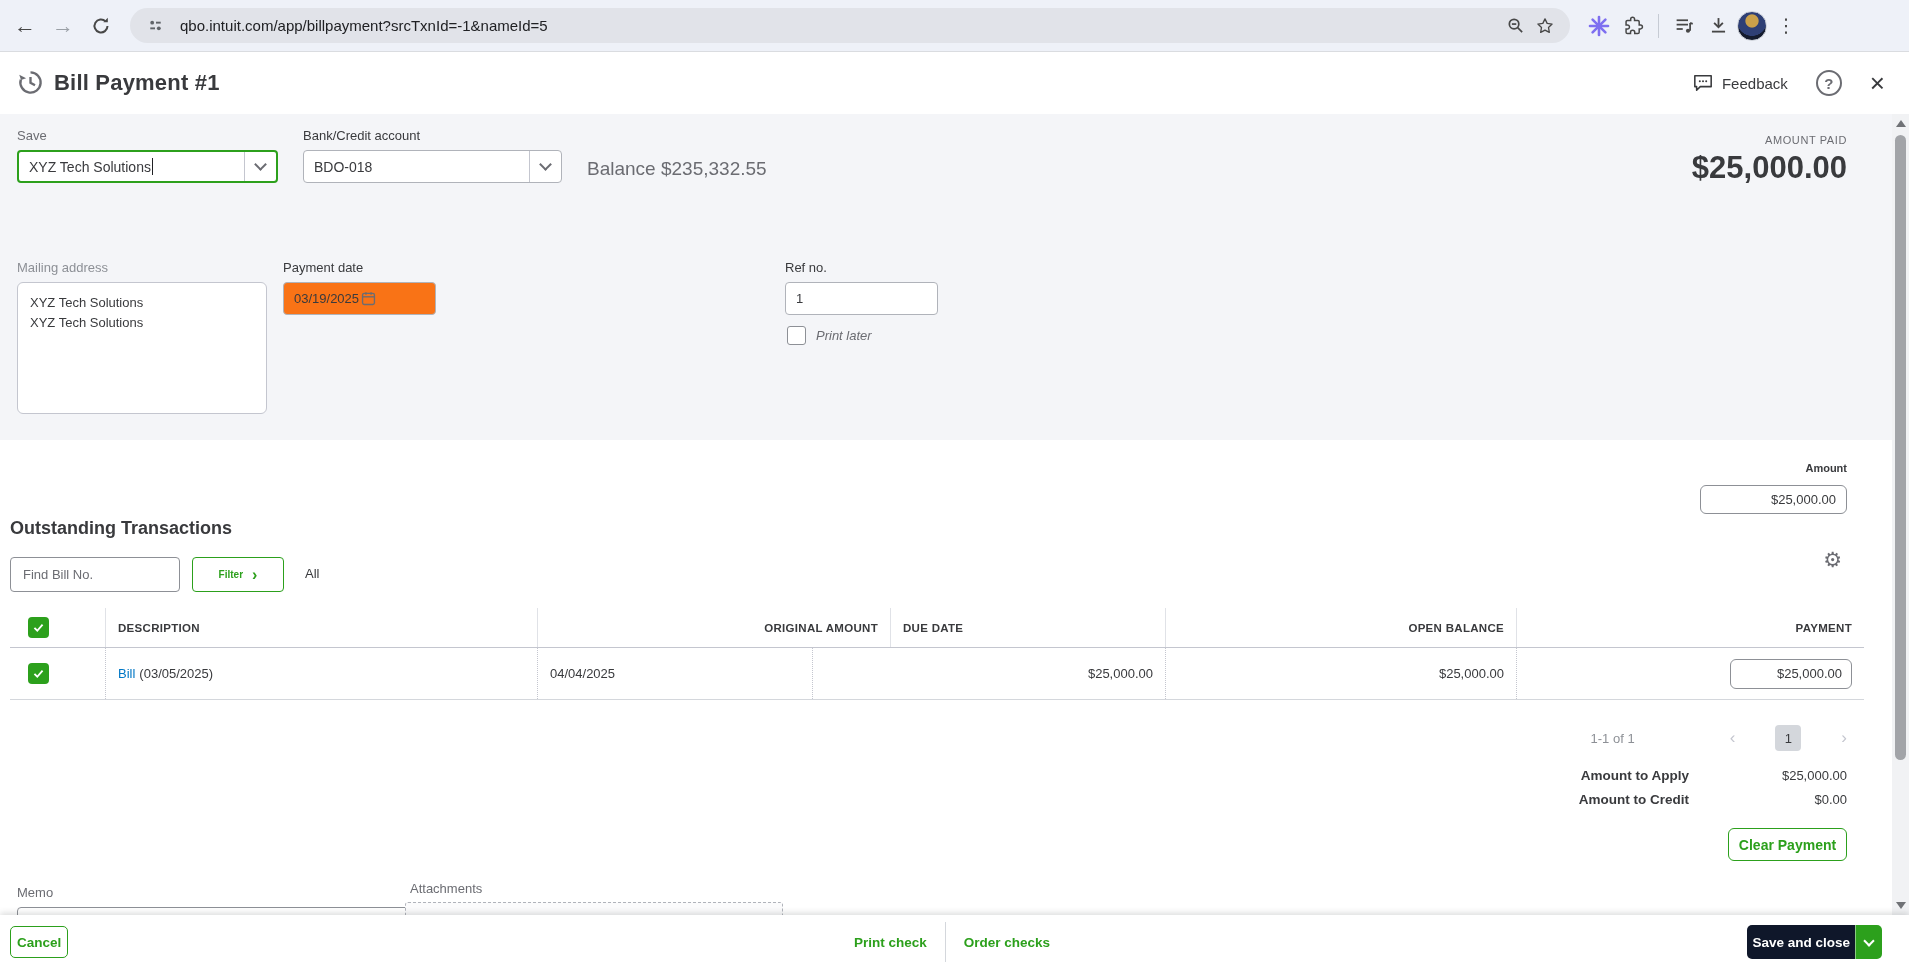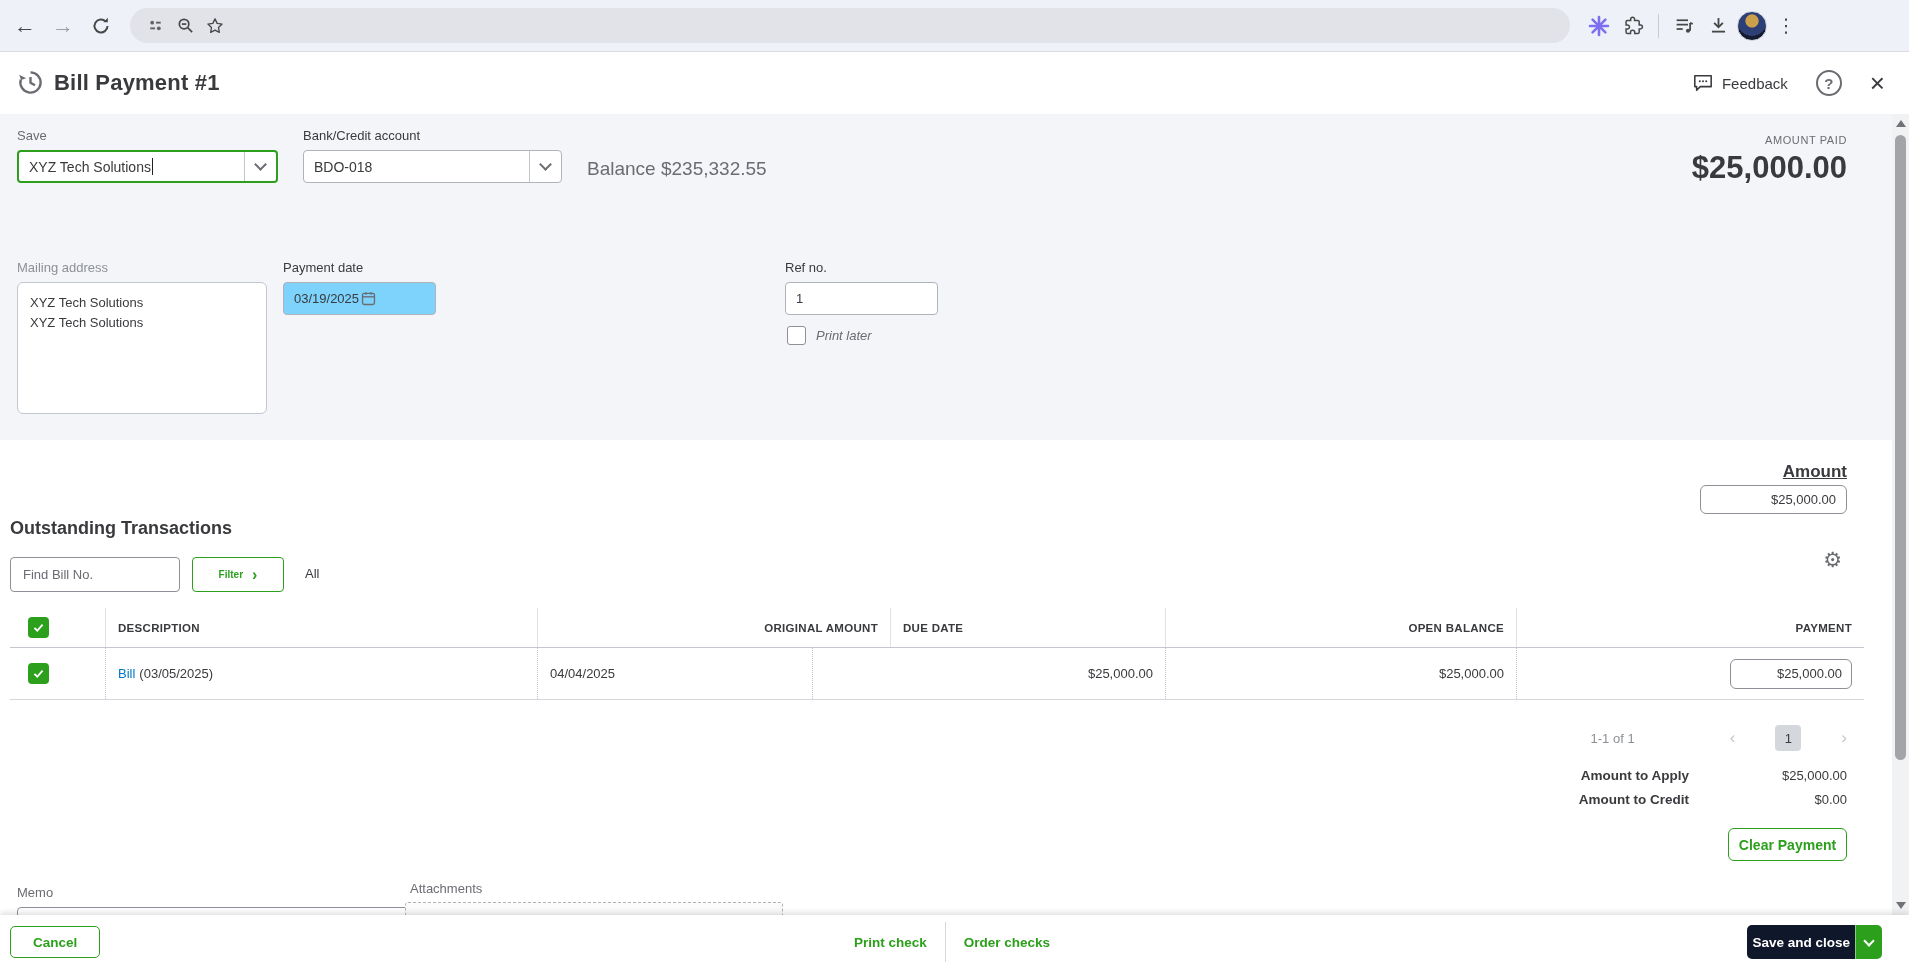--- a/index.html
+++ b/index.html
@@ -48,33 +48,33 @@
   .balance-txt { position:absolute; left:587px; top:44px; font-size:19px; color:#6b6c72; }
 
   .amount-paid { position:absolute; right:45px; top:20px; text-align:right; }
   .amount-paid .ap-label { font-size:11px; color:#6b6c72; letter-spacing:.6px; }
   .amount-paid .ap-value { font-size:31px; font-weight:bold; color:#393a3d; margin-top:4px; }
 
   .mail-label { position:absolute; left:17px; top:146px; }
   .mail-area { position:absolute; left:17px; top:168px; width:250px; height:132px; background:#fff; border:1px solid #c4c6cf; border-radius:6px; resize:none; padding:10px 12px; font-family:"Liberation Sans",sans-serif; font-size:13px; color:#393a3d; line-height:1.55; outline:none; }
 
   .pdate-label { position:absolute; left:283px; top:146px; }
-  .date-input { position:absolute; left:283px; top:168px; width:153px; height:33px; background:#7dd3fc; border:1px solid #b0b3ba; border-radius:4px; display:flex; align-items:center; padding:0 10px; }
+  .date-input { position:absolute; left:283px; top:168px; width:153px; height:33px; background:#f97316; border:1px solid #b0b3ba; border-radius:4px; display:flex; align-items:center; padding:0 10px; }
   .date-input span { flex:1; font-size:13px; color:#393a3d; }
 
   .ref-label { position:absolute; left:785px; top:146px; }
   .ref-input { position:absolute; left:785px; top:168px; width:153px; height:33px; background:#fff; border:1px solid #b0b3ba; border-radius:4px; font-size:13px; color:#393a3d; padding:0 10px; font-family:"Liberation Sans",sans-serif; outline:none; }
   .print-later { position:absolute; left:787px; top:212px; display:flex; align-items:center; gap:10px; }
   .cb-empty { width:19px; height:19px; background:#fff; border:1px solid #8d9096; border-radius:3px; }
   .print-later span { font-size:13px; color:#6b6c72;font-style:italic; }
 
   
   .content { position:absolute; top:440px; left:0; width:1892px; height:475px; background:#fff; }
 
-  .amt-label { position:absolute; right:45px; top:22px; font-size:17px; font-weight:bold; color:#393a3d;text-decoration:underline; }
+  .amt-label { position:absolute; right:45px; top:22px; font-size:11px; font-weight:bold; color:#393a3d; }
   .amt-input { position:absolute; right:45px; top:45px; width:147px; height:29px; border:1px solid #8d9096; border-radius:6px; background:#fff; font-size:13px; color:#393a3d; text-align:right; padding:0 10px; font-family:"Liberation Sans",sans-serif; outline:none; }
 
   .ot-title { position:absolute; left:10px; top:78px; font-size:18px; font-weight:bold; color:#393a3d; }
   .find-input { position:absolute; left:10px; top:117px; width:170px; height:35px; border:1px solid #8d9096; border-radius:4px; padding:0 12px; font-size:13px; color:#393a3d; font-family:"Liberation Sans",sans-serif; outline:none; background:#fff; }
   .find-input::placeholder { color:#6b6c72; }
   .filter-btn { position:absolute; left:192px; top:117px; width:92px; height:35px; border:1px solid #2ca01c; border-radius:4px; background:#fff; display:flex; align-items:center; justify-content:center; gap:9px; }
   .filter-btn .f-label { font-size:10px; font-weight:bold; color:#2ca01c; }
   .filter-btn .f-chev { font-size:16px; font-weight:bold; color:#2ca01c; }
   .filter-all { position:absolute; left:305px; top:126px; font-size:13px; color:#393a3d; }
   .gear { position:absolute; right:50px; top:108px; font-size:21px; color:#6b6c72; }
@@ -110,21 +110,21 @@
   .tot-value { width:158px; text-align:right; font-size:13px; color:#393a3d; }
   .clear-btn { position:absolute; right:45px; top:388px; width:119px; height:33px; background:#fff; border:1px solid #2ca01c; border-radius:6px; color:#2ca01c; font-size:14px; font-weight:bold; display:flex; align-items:center; justify-content:center; }
 
   .memo-label { position:absolute; left:17px; top:445px; font-size:13px; color:#6b6c72; }
   .memo-area { position:absolute; left:17px; top:467px; width:400px; height:55px; border:1px solid #8d9096; border-radius:4px; background:#fff; resize:none; outline:none; }
   .att-label { position:absolute; left:410px; top:441px; font-size:13px; color:#6b6c72; }
   .att-drop { position:absolute; left:405px; top:462px; width:378px; height:55px; border:1.5px dashed #b0b3ba; border-radius:3px; background:#fbfbfc; }
 
   
   .footer { position:absolute; left:0; bottom:0; width:1909px; height:54px; background:#fff; box-shadow:0 -2px 6px rgba(60,64,67,.18); z-index:50; }
-  .cancel-btn { position:absolute; left:10px; top:11px; height:32px; padding:0 22px; background:#fff; border:1px solid #2ca01c; border-radius:5px; color:#2ca01c; font-size:13.5px; font-weight:bold; display:flex; align-items:center; }
+  .cancel-btn { position:absolute; left:10px; top:11px; height:32px; padding:0 6px; background:#fff; border:1px solid #2ca01c; border-radius:5px; color:#2ca01c; font-size:13.5px; font-weight:bold; display:flex; align-items:center; }
   .foot-center { position:absolute; left:836px; top:0; height:54px; display:flex; align-items:center; }
   .foot-link { font-size:13.5px; font-weight:bold; color:#2ca01c; padding:0 18px; }
   .foot-sep { width:1px; height:40px; background:#d4d7dc; }
   .save-group { position:absolute; right:27px; top:10px; height:34px; display:flex; border-radius:5px; overflow:hidden; }
   .save-main { background:#0f172a; color:#fff; font-size:13.5px; font-weight:bold; display:flex; align-items:center; padding:0 5px; }
   .save-arrow { background:#2ca01c; border-left:1px solid rgba(255,255,255,.45); width:27px; display:flex; align-items:center; justify-content:center; }
   .chev-down-white { width:8px; height:8px; border-right:2px solid #fff; border-bottom:2px solid #fff; transform:rotate(45deg); margin-top:-3px; }
 
   
   .scrollbar { position:absolute; right:0; top:114px; width:17px; height:801px; background:#f1f2f4; z-index:20; }
@@ -151,20 +151,21 @@
     </div>
     <div class="omnibox">
       <span class="omni-icon">
         <svg width="19" height="19" viewBox="0 0 20 20">
             <circle cx="6.5" cy="7" r="2" fill="#5f6368"></circle>
             <line x1="10.5" y1="7" x2="15.5" y2="7" stroke="#5f6368" stroke-width="2"></line>
             <line x1="4.5" y1="13" x2="9.5" y2="13" stroke="#5f6368" stroke-width="2"></line>
             <circle cx="13.5" cy="13" r="2" fill="#5f6368"></circle>
           </svg>
       </span>
+      <span class="url">qbo.intuit.com/app/billpayment?srcTxnId=-1&amp;nameId=5</span>
       <span class="omni-icon">
         <svg width="19" height="19" viewBox="0 0 20 20">
             <circle cx="8.5" cy="8.5" r="5" fill="none" stroke="#474747" stroke-width="1.8"></circle>
             <line x1="6.2" y1="8.5" x2="10.8" y2="8.5" stroke="#474747" stroke-width="1.8"></line>
             <line x1="12.3" y1="12.3" x2="17" y2="17" stroke="#474747" stroke-width="1.8"></line>
           </svg>
       </span>
       <span class="omni-icon">
         <svg width="20" height="20" viewBox="0 0 24 24">
             <path d="M12 3.5l2.6 5.3 5.9.9-4.3 4.1 1 5.9L12 16.9l-5.2 2.8 1-5.9-4.3-4.1 5.9-.9z" fill="none" stroke="#474747" stroke-width="1.6" stroke-linejoin="round"></path>

